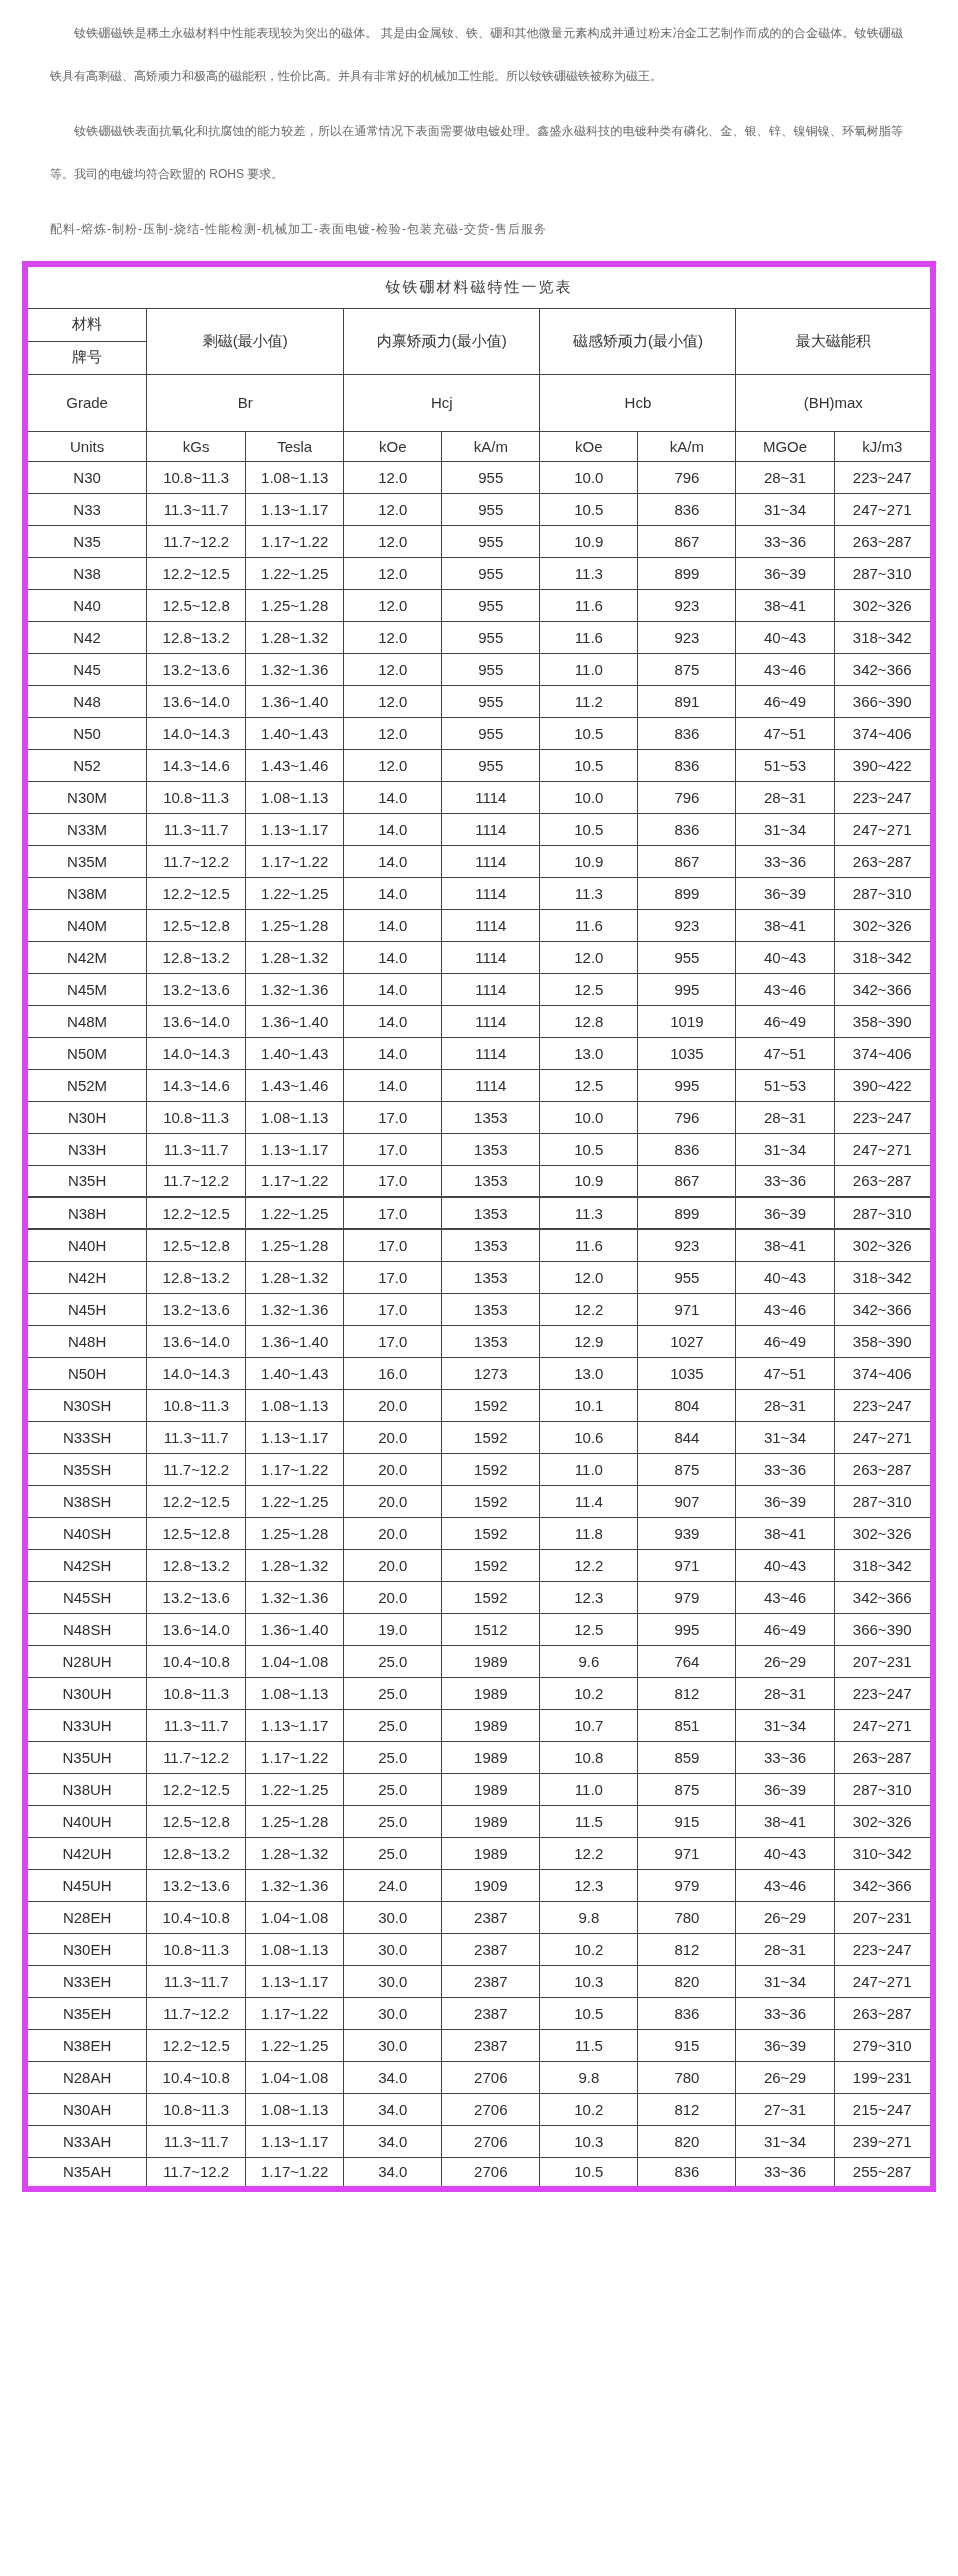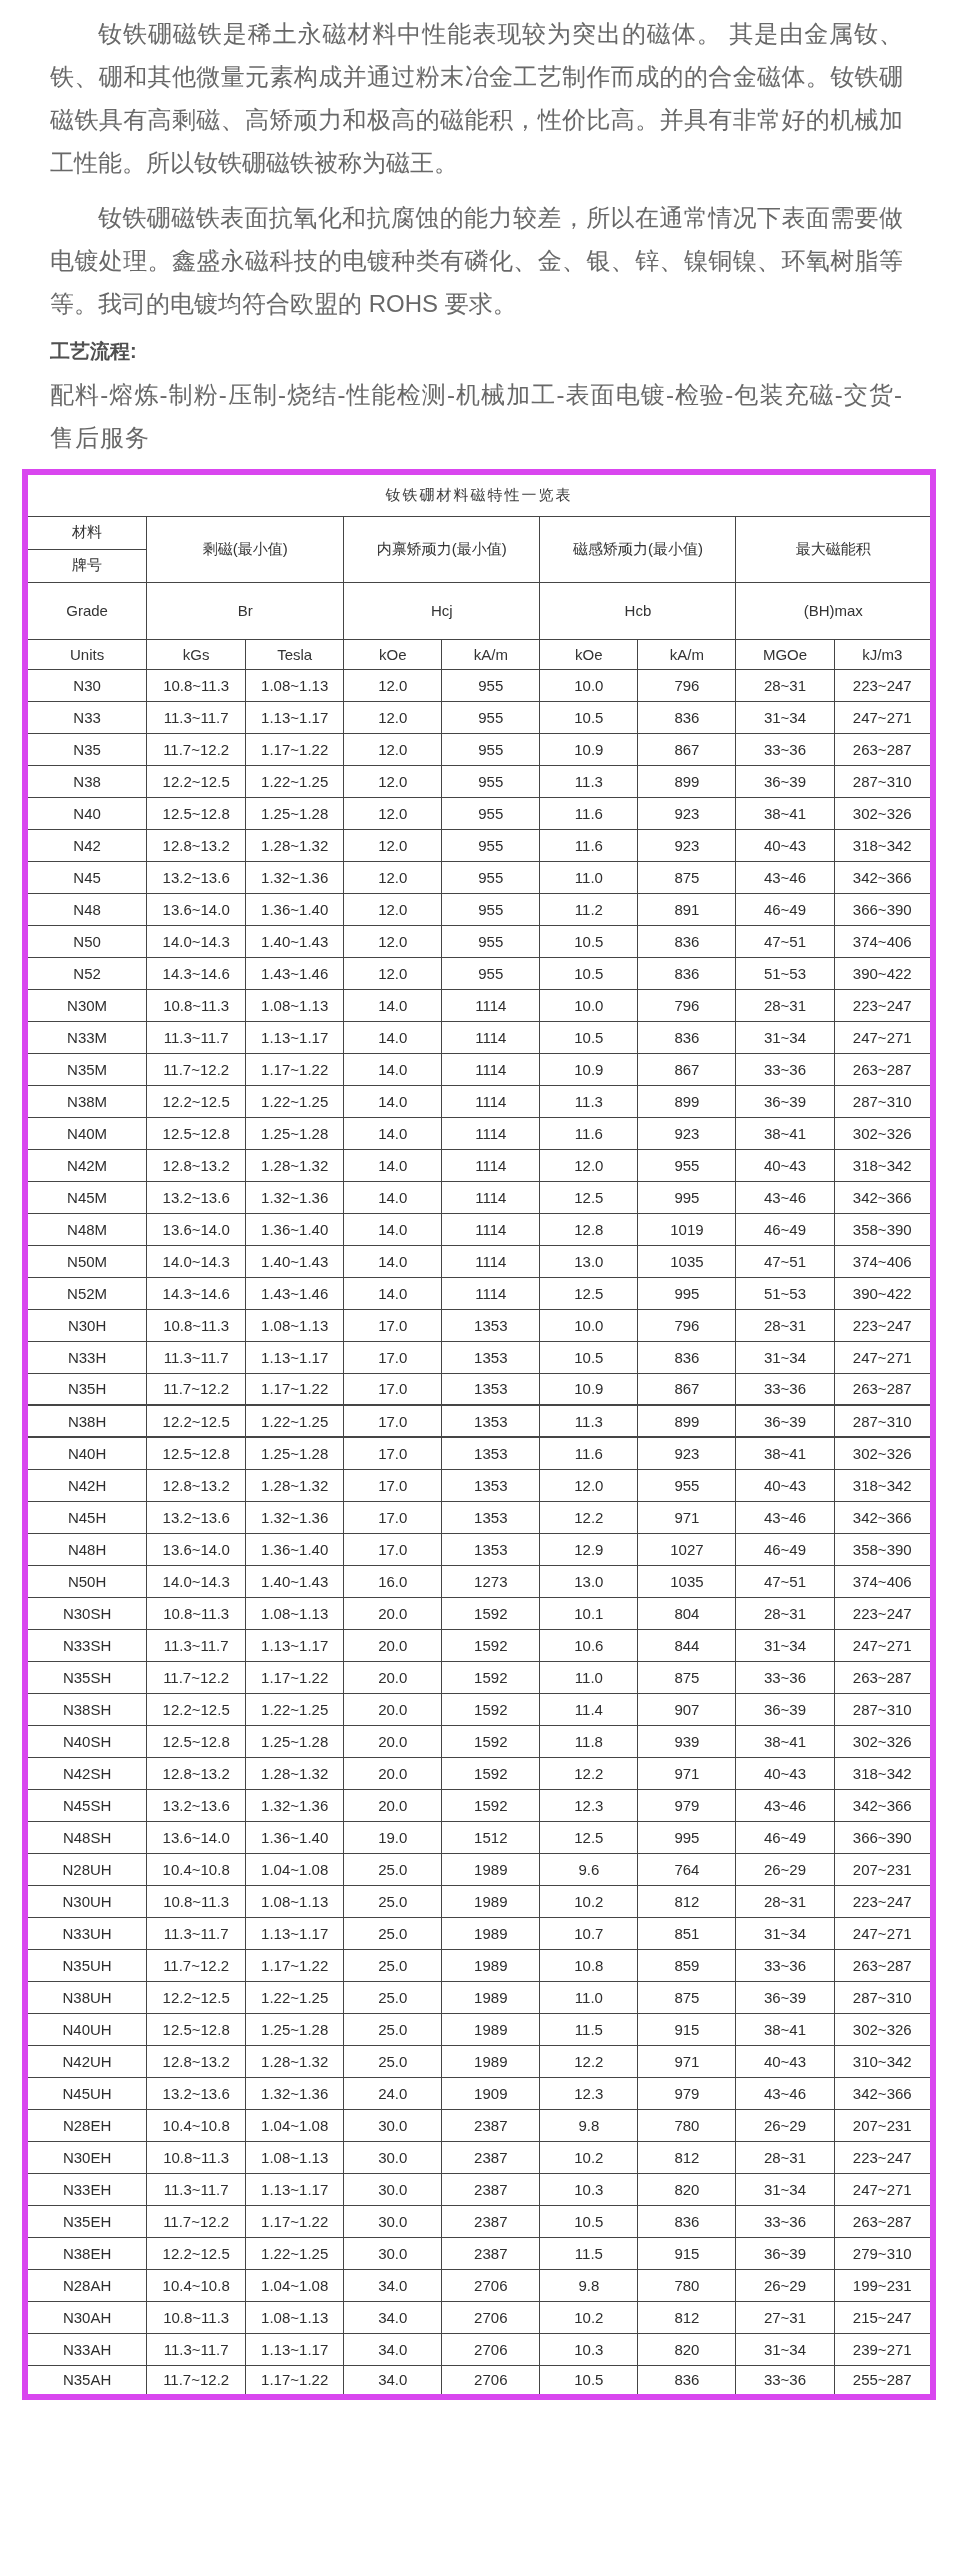--- a/index.html
+++ b/index.html
@@ -16,21 +16,21 @@
   
   .textblock { padding: 0 55px 0 50px; }
   .textblock h3 {
     font-size: 20px;
     line-height: 28px;
     font-weight: bold;
     color: #4f4f4f;
     margin: 4px 0 8px 0;
   }
   .textblock p {
-    font-size: 24px;
+    font-size: 12px;
     line-height: 43px;
     text-align: justify;
     color: #686868;
     margin-bottom: 12px;
   }
   .textblock p.indent { text-indent: 2em; }
   .textblock p.flow {
     text-indent: 0;
     letter-spacing: 1px;
     margin-bottom: 6px;
@@ -71,21 +71,20 @@
   #rows-body tr.thick-bottom td { border-bottom-width: 2px; }
 </style>
 </head>
 <body>
 
 <div class="page">
 
   <div class="textblock">
     <p class="indent">钕铁硼磁铁是稀土永磁材料中性能表现较为突出的磁体。 其是由金属钕、铁、硼和其他微量元素构成并通过粉末冶金工艺制作而成的的合金磁体。钕铁硼磁铁具有高剩磁、高矫顽力和极高的磁能积，性价比高。并具有非常好的机械加工性能。所以钕铁硼磁铁被称为磁王。</p>
     <p class="indent">钕铁硼磁铁表面抗氧化和抗腐蚀的能力较差，所以在通常情况下表面需要做电镀处理。鑫盛永磁科技的电镀种类有磷化、金、银、锌、镍铜镍、环氧树脂等等。我司的电镀均符合欧盟的 ROHS 要求。</p>
-    <h3>工艺流程:</h3>
     <p class="flow">配料-熔炼-制粉-压制-烧结-性能检测-机械加工-表面电镀-检验-包装充磁-交货-售后服务</p>
   </div>
 
   <table class="props">
     <colgroup>
       <col style="width:13.4%">
       <col style="width:10.9%">
         <col style="width:10.8%">
       <col style="width:10.8%">
         <col style="width:10.8%">

